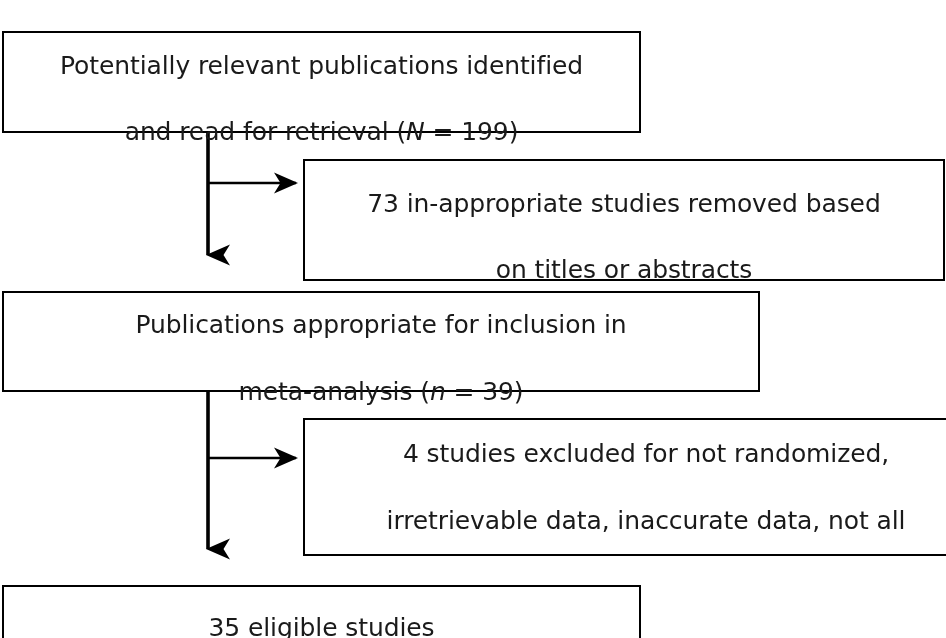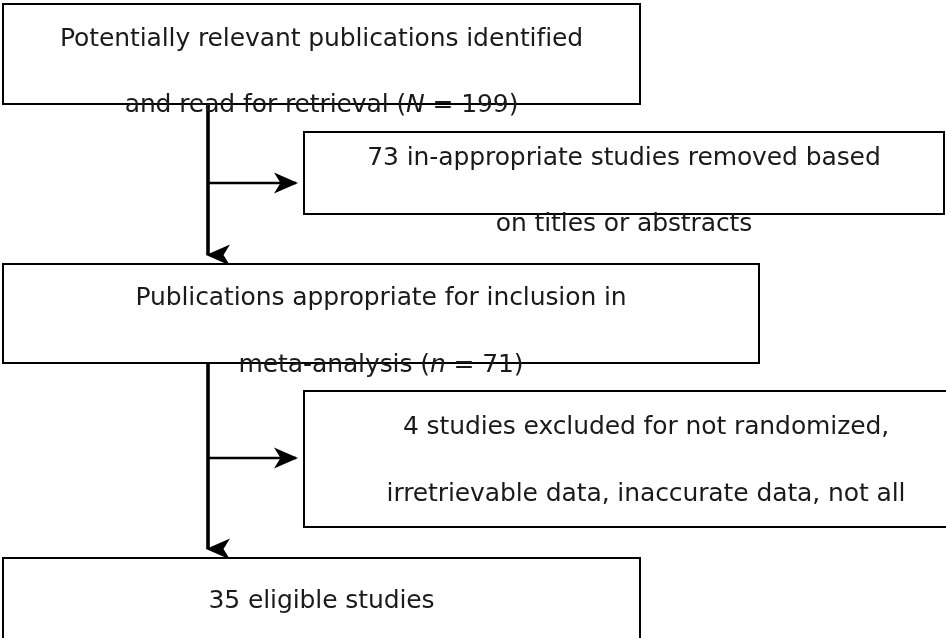--- a/index.html
+++ b/index.html
@@ -20,20 +20,21 @@
   }
   .flow-box {
     position: absolute;
     box-sizing: border-box;
     border: 2px solid #000000;
     background: #ffffff;
     display: flex;
     align-items: center;
     justify-content: center;
     text-align: center;
+    margin-top: 28px;
   }
   .flow-box .box-text {
     display: block;
     width: 100%;
     padding: 0 14px;
     box-sizing: border-box;
     font-size: 25px;
     line-height: 1.33;
     color: #1a1a1a;
     font-weight: 400;
@@ -44,21 +45,21 @@
   .flow-box .box-text i {
     font-style: italic;
   }
 
   
   #box-identified { left: 2px;  top: 3px;   width: 639px; height: 102px; }
   #box-included   { left: 2px;  top: 263px; width: 758px; height: 101px; }
   #box-eligible   { left: 2px;  top: 557px; width: 639px; height: 86px;  }
 
   
-  #box-excluded-titles { left: 303px; top: 131px; width: 642px; height: 84px; }
+  #box-excluded-titles { left: 303px; top: 131px; width: 642px; height: 122px; }
   #box-excluded-data   { left: 303px; top: 390px; width: 686px; height: 138px; }
 
   
   #connectors {
     position: absolute;
     left: 0;
     top: 0;
     width: 946px;
     height: 638px;
     pointer-events: none;
@@ -100,21 +101,21 @@
   <div class="flow-box" id="box-excluded-titles">
     <span class="box-text">
       <span>73 in-appropriate studies removed based</span><br>
       <span>on titles or abstracts</span>
     </span>
   </div>
 
   <div class="flow-box" id="box-included">
     <span class="box-text">
       <span>Publications appropriate for inclusion in</span><br>
-      <span>meta-analysis (</span><em>n</em><span> = 71)</span>
+      <span>meta-analysis (</span><em>n</em><span> = 39)</span>
     </span>
   </div>
 
   <div class="flow-box" id="box-excluded-data">
     <span class="box-text">
       <span>4 studies excluded for not randomized,</span><br>
       <span>irretrievable data, inaccurate data, not all</span><br>
     </span>
   </div>
 

